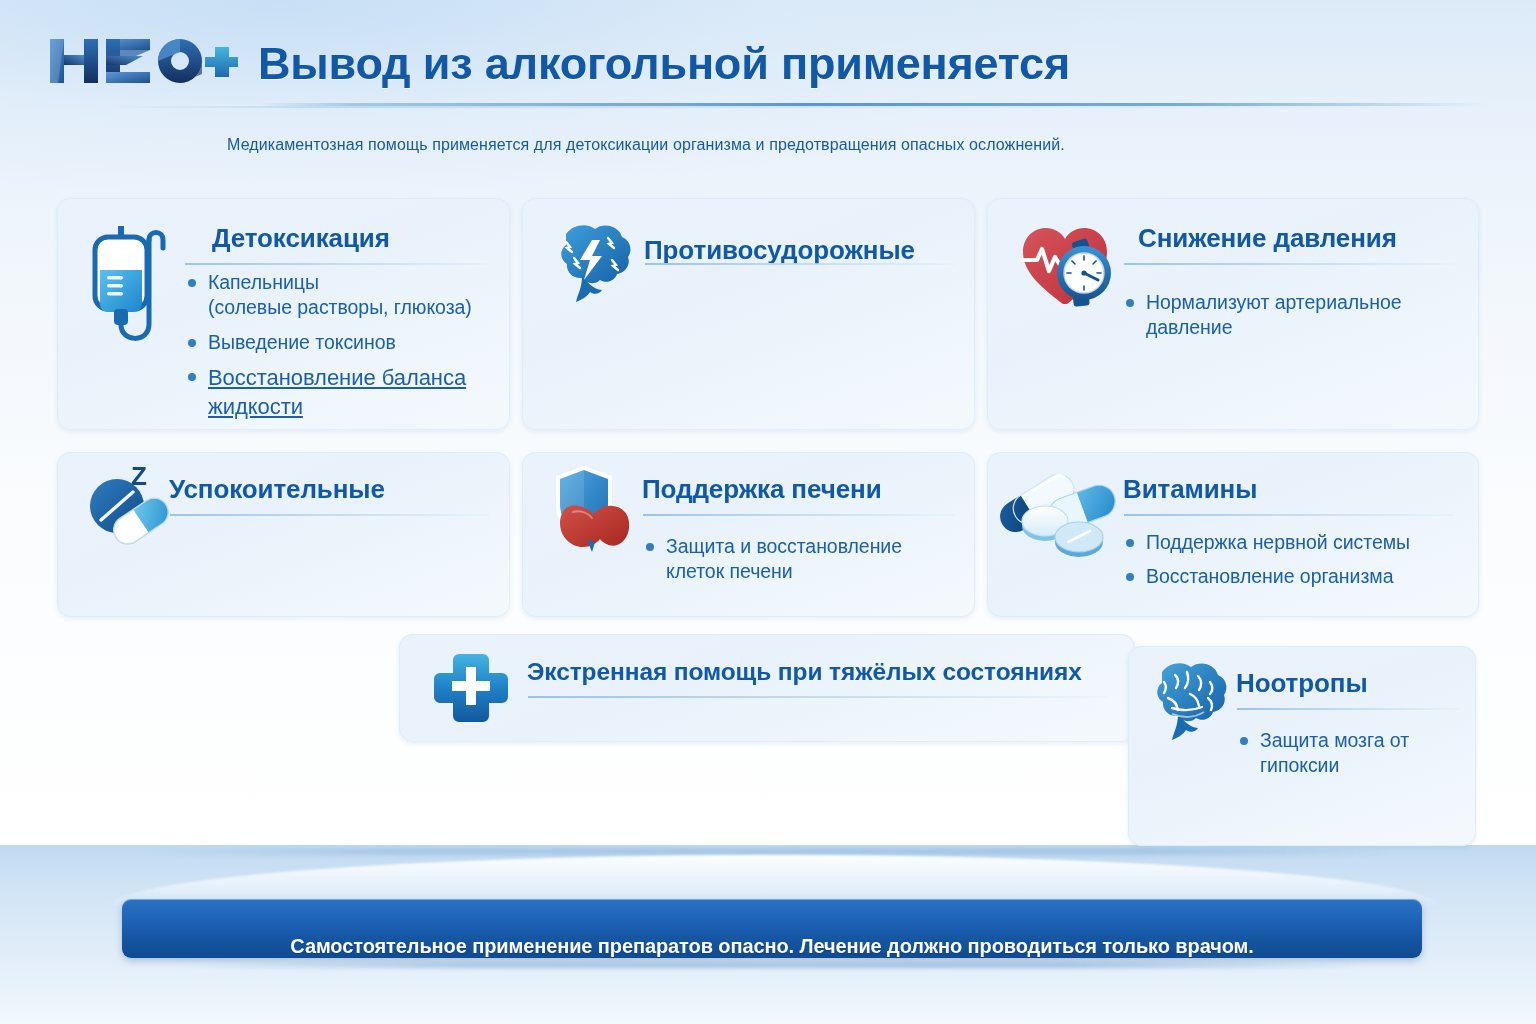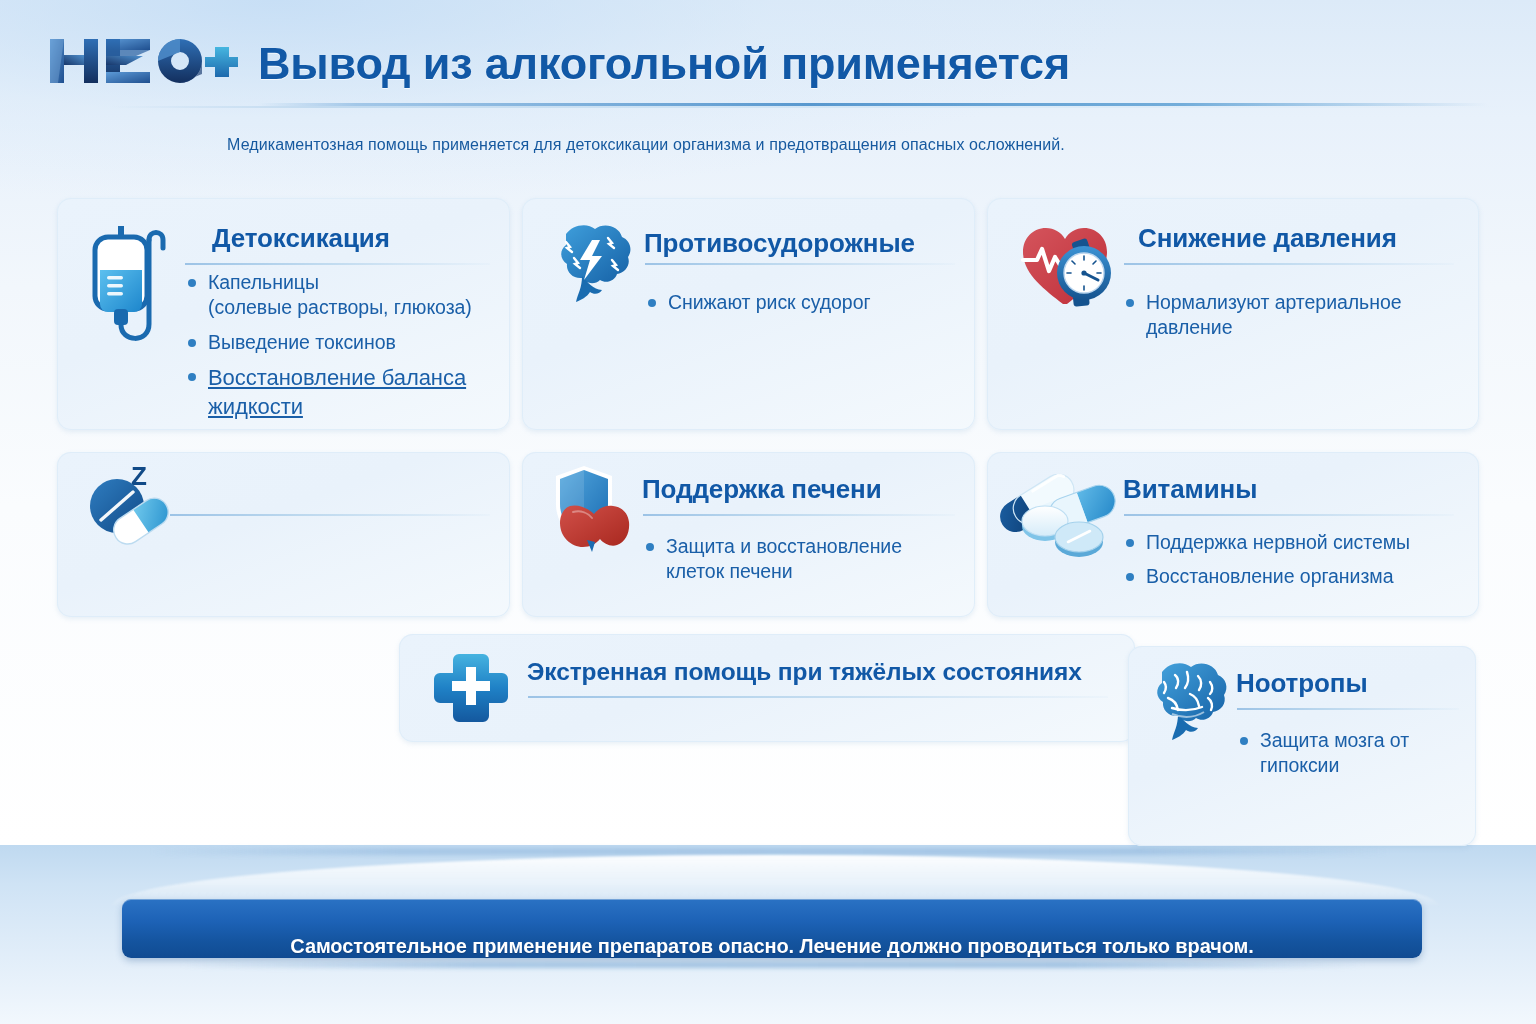--- a/index.html
+++ b/index.html
@@ -232,27 +232,22 @@
         </defs>
         <path d="M20 14c6-9 21-12 29-5 9-7 24-3 27 8 8 3 11 13 6 20 3 8-3 16-11 17-2 7-11 10-17 6-5 5-14 4-18-2-9 1-16-6-15-14-7-4-8-14-1-19z" fill="url(#brA)"></path>
         <path d="M36 56c0 12-4 17-6 26 5-2 11-5 14-10 4 3 10 2 12-2-9-1-14-7-20-14z" fill="#1a6cb0"></path>
         <path d="M46 20l-12 20h10l-6 20 18-24h-10l8-16z" fill="#ffffff"></path>
         <path d="M20 22l4 5-3 1 5 4" fill="none" stroke="#ffffff" stroke-width="2.4" stroke-linecap="round"></path>
         <path d="M28 38l4 5-3 1 5 4" fill="none" stroke="#ffffff" stroke-width="2.4" stroke-linecap="round"></path>
         <path d="M62 18l4 5-3 1 5 4" fill="none" stroke="#ffffff" stroke-width="2.4" stroke-linecap="round"></path>
         <path d="M66 40l4 5-3 1 5 4" fill="none" stroke="#ffffff" stroke-width="2.4" stroke-linecap="round"></path>
       </svg>
     </div>
-    <div class="card-title" style="left:122px;top:30px;">Противосудорожные</div>
+    <div class="card-title" style="left:122px;top:37px;">Противосудорожные</div>
     <div class="card-rule" style="left:123px;top:65px;width:310px;"></div>
-    <div class="bullets" style="left:120px;top:92px;width:320px;">
-      <div class="bullet">
-        <span>Снижают риск судорог</span>
-      </div>
-    </div>
   </div>
 
   <div class="card" id="card-pressure">
     <div class="card-icon" style="left:30px;top:18px;">
       <svg width="105" height="100" viewBox="0 0 105 100">
         <defs>
           <linearGradient id="htG" x1="0" y1="0" x2="1" y2="1">
             <stop offset="0" stop-color="#d4545c"></stop>
               <stop offset="55" stop-color="#bf2f39"></stop>
               <stop offset="1" stop-color="#9e1f29"></stop>
@@ -306,20 +301,21 @@
         <text x="54" y="25" font-family="Liberation Sans, sans-serif" font-size="26" font-weight="bold" fill="#114a87">Z</text>
         <ellipse cx="40" cy="46" rx="27" ry="27" fill="url(#tabG)"></ellipse>
         <path d="M24 60 L56 32" stroke="#ffffff" stroke-width="3.4" stroke-linecap="round" opacity=".95"></path>
         <g transform="rotate(-34 62 60)">
           <rect x="33" y="48" width="60" height="28" rx="14" fill="#ffffff"></rect>
           <path d="M63 48h16a14 14 0 0 1 0 28H63z" fill="url(#capG)"></path>
           <rect x="33" y="48" width="60" height="28" rx="14" fill="none" stroke="#bcdbf0" stroke-width="1.4"></rect>
         </g>
       </svg>
     </div>
+    <div class="card-title" style="left:112px;top:22px;">Успокоительные</div>
     <div class="card-rule" style="left:113px;top:62px;width:320px;"></div>
   </div>
 
   <div class="card" id="card-vitamins">
     <div class="card-icon" style="left:12px;top:10px;">
       <svg width="118" height="100" viewBox="0 0 118 100">
         <defs>
           <linearGradient id="cap1" x1="0" y1="0" x2="1" y2="1">
             <stop offset="0" stop-color="#1b5fa3"></stop>
               <stop offset="1" stop-color="#0d3f75"></stop>

